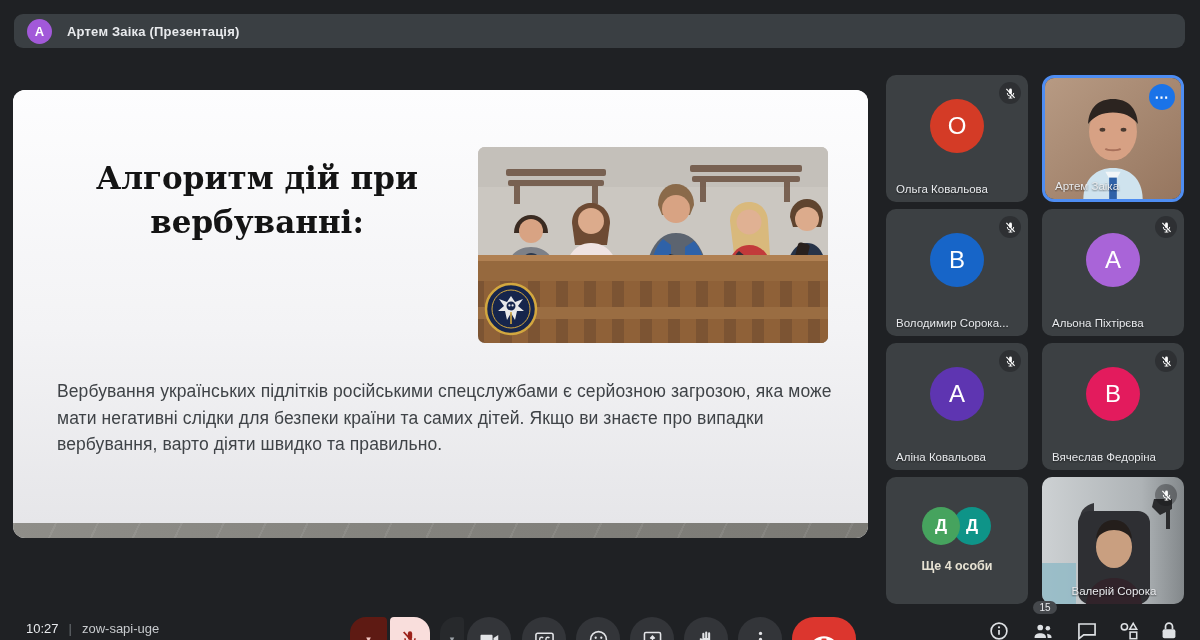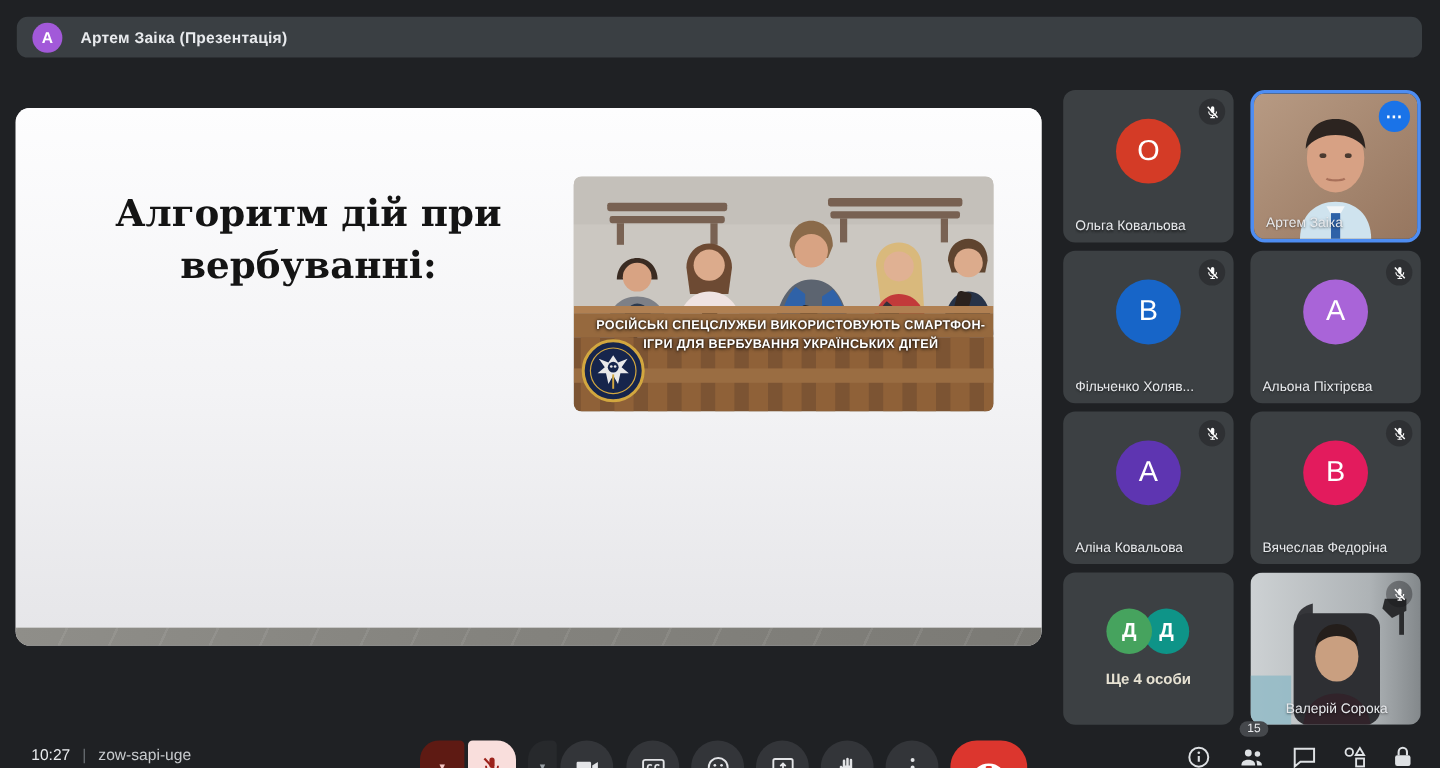--- a/index.html
+++ b/index.html
@@ -216,32 +216,32 @@
           <rect x="174" y="134" width="16" height="62"></rect>
             <rect x="202" y="134" width="16" height="62"></rect>
           <rect x="230" y="134" width="16" height="62"></rect>
             <rect x="258" y="134" width="16" height="62"></rect>
           <rect x="286" y="134" width="16" height="62"></rect>
             <rect x="314" y="134" width="16" height="62"></rect>
           <rect x="342" y="134" width="8" height="62"></rect>
         </g>
         <rect x="0" y="160" width="350" height="12" fill="#9a6d42"></rect>
       </svg>
-      <div class="photo-caption">РОСІЙСЬКІ СПЕЦСЛУЖБИ ВИКОРИСТОВУЮТЬ СМАРТФОН-ІГРИ ДЛЯ ВЕРБУВАННЯ УКРАЇНСЬКИХ ДІТЕЙ</div>
       <svg class="emblem" viewBox="0 0 54 54">
         <circle cx="27" cy="27" r="25" fill="#16254c" stroke="#d2a73f" stroke-width="2.5"></circle>
         <circle cx="27" cy="27" r="19" fill="none" stroke="#d2a73f" stroke-width="1"></circle>
         <path d="M27 14l4 6 8-3-5 7 6 5h-7l-2 9-4-7-4 7-2-9h-7l6-5-5-7 8 3z" fill="#e9e9ea"></path>
         <circle cx="27" cy="24" r="4.5" fill="#16254c"></circle>
         <circle cx="25.4" cy="23.4" r="1.1" fill="#e9e9ea"></circle>
         <circle cx="28.6" cy="23.4" r="1.1" fill="#e9e9ea"></circle>
         <rect x="26.2" y="30" width="1.6" height="12" fill="#d2a73f"></rect>
       </svg>
     </div>
 
+    <div class="slide-body">Вербування українських підлітків російськими спецслужбами є серйозною загрозою, яка може мати негативні слідки для безпеки країни та самих дітей. Якщо ви знаєте про випадки вербування, варто діяти швидко та правильно.</div>
   </div>
   <div class="deskstrip"></div>
 </div>
 
 <div class="abs grid">
 
   <div class="tile">
     <span class="micoff">
         <svg>
           <use href="#i-micoff"></use>
@@ -273,21 +273,21 @@
     <div class="pname">Артем Заіка</div>
   </div>
 
   <div class="tile">
     <span class="micoff">
         <svg>
           <use href="#i-micoff"></use>
         </svg>
       </span>
     <div class="avatar" style="background: rgb(23, 101, 200);">В</div>
-    <div class="pname">Фільченко Холяв...</div>
+    <div class="pname">Володимир Сорока...</div>
   </div>
 
   <div class="tile">
     <span class="micoff">
         <svg>
           <use href="#i-micoff"></use>
         </svg>
       </span>
     <div class="avatar" style="background: rgb(169, 100, 216);">А</div>
     <div class="pname">Альона Піхтірєва</div>

